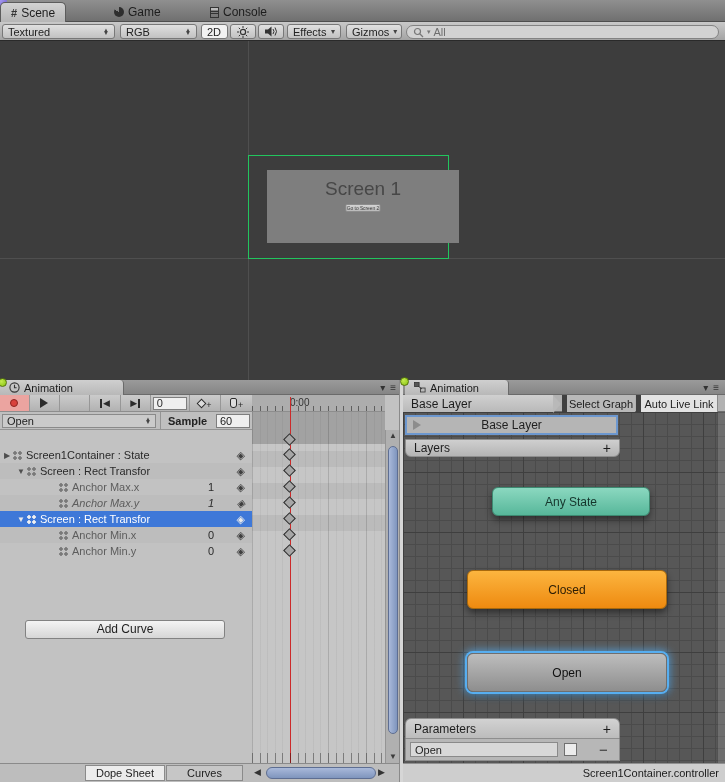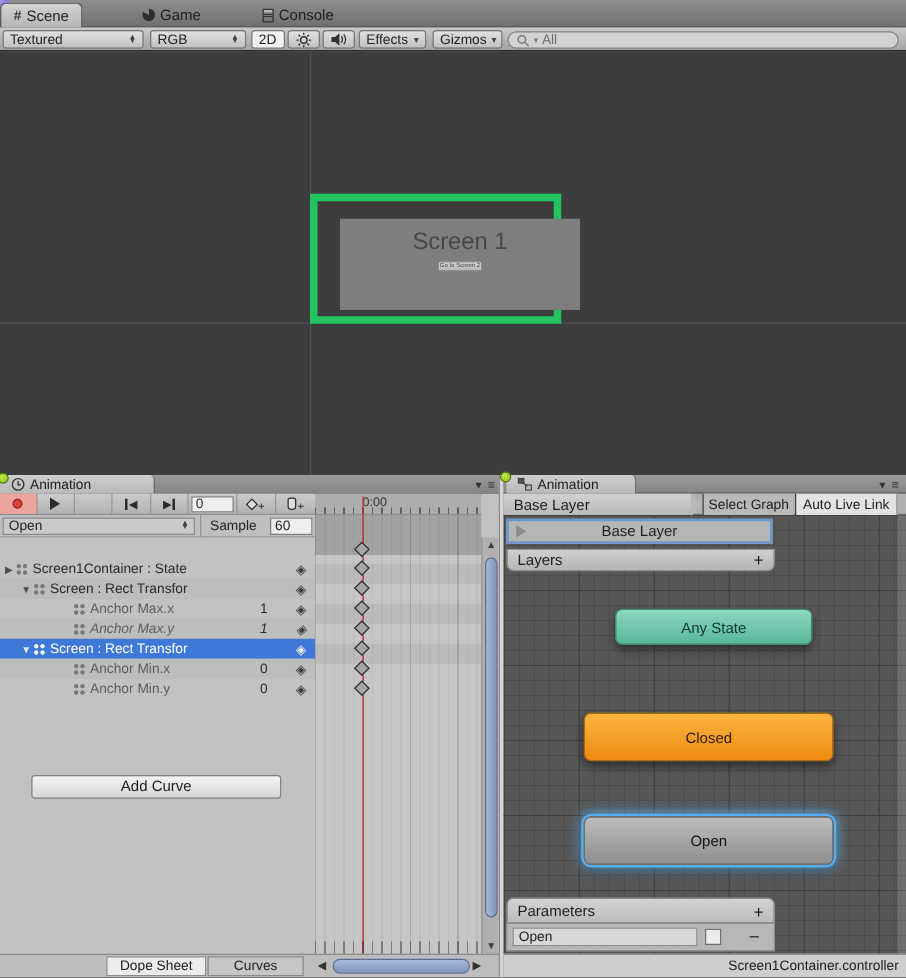--- a/index.html
+++ b/index.html
@@ -24,21 +24,21 @@
   .tdd{justify-content:space-between;}
   .updn{display:inline-flex;flex-direction:column;align-items:center;line-height:3px;font-size:6px;color:#444;margin-left:4px;}
   .tbtn.on{background:#f2f2f2;}
   .dd-arrow{font-size:8px;color:#444;margin-left:4px;}
   .searchpill{position:absolute;top:3px;height:14px;border:1px solid #838383;border-radius:8px;background:#d2d2d2;display:flex;align-items:center;padding:0 6px;color:#6e6e6e;gap:3px;}
 
   
   .scene-view{left:0;top:41px;width:725px;height:339px;background:#3d3d3d;overflow:hidden;}
   .axis-v{position:absolute;left:248px;top:0;width:1px;height:100%;background:#4f4f4f;}
   .axis-h{position:absolute;left:0;top:217px;width:100%;height:1px;background:#4f4f4f;}
-  .canvas-rect{position:absolute;left:248px;top:114px;width:201px;height:104px;border:6px solid #22c55e;}
+  .canvas-rect{position:absolute;left:248px;top:114px;width:201px;height:104px;border:1px solid #22c55e;}
   .screen-panel{position:absolute;left:18px;top:14px;width:192px;height:73px;background:#7e7e7e;}
   .screen-title{text-align:center;margin-top:8px;font-size:19px;color:#474747;}
   .mini-btn{display:block;margin:3px auto 0;width:44px;height:10px;background:linear-gradient(#d5d5d5,#b9b9b9);border:1px solid #8f8f8f;border-radius:2px;font-size:6px;transform:scale(.8);color:#3b3b3b;line-height:8px;text-align:center;padding:0;}
 
   
   .anim-win{left:0;top:380px;width:403px;height:402px;background:#c2c2c2;}
   .win-tabrow{position:absolute;left:0;top:0;width:100%;height:15px;background:linear-gradient(#9a9a9a,#858585);border-bottom:1px solid #6a6a6a;}
   .win-tab{position:absolute;left:0;top:0;height:15px;display:flex;align-items:center;gap:4px;padding:0 9px;background:linear-gradient(#cfcfcf,#b8b8b8);border-right:1px solid #6a6a6a;border-radius:4px 4px 0 0;font-size:11px;color:#1c1c1c;}
   .win-menu{position:absolute;top:2px;font-size:10px;color:#333;letter-spacing:1px;}
 
@@ -49,21 +49,21 @@
   .play-tri{width:0;height:0;border-left:8px solid #2b2b2b;border-top:5px solid transparent;border-bottom:5px solid transparent;}
   .stepbar{width:2px;height:9px;background:#2b2b2b;}
   .stepglyph{font-size:9px;color:#2b2b2b;}
   .frame-field{width:34px;height:13px;background:#efefef;border:1px solid #7e7e7e;font-size:11px;padding:0 3px;display:flex;align-items:center;}
   .keyadd-d{width:7px;height:7px;border:1px solid #2b2b2b;transform:rotate(45deg);background:#ddd;}
   .plus-sm{font-size:9px;margin-left:1px;margin-top:4px;}
   .event-pill{width:7px;height:10px;border:1px solid #2b2b2b;border-radius:2px 2px 3px 3px;background:#ddd;}
 
   .anim-ctrl{position:absolute;left:0;top:32px;width:252px;height:18px;background:#bfbfbf;border-bottom:1px solid #949494;}
   .clip-dd{position:absolute;left:2px;top:2px;width:154px;height:14px;background:#cacaca;border:1px solid #8a8a8a;display:flex;align-items:center;justify-content:space-between;padding:0 4px;}
-  .sample-lbl{position:absolute;left:168px;top:3px;}
+  .sample-lbl{position:absolute;left:168px;top:3px;font-weight:bold;}
   .sample-field{position:absolute;left:216px;top:2px;width:34px;height:14px;background:#efefef;border:1px solid #7e7e7e;padding:0 3px;display:flex;align-items:center;}
   .ctrl-div{position:absolute;left:160px;top:0;width:1px;height:18px;background:#949494;}
 
   .prop-list{position:absolute;left:0;top:50px;width:252px;height:333px;background:#c2c2c2;}
   .prop-row{position:absolute;left:0;width:252px;height:16px;display:flex;align-items:center;color:#2a2a2a;}
   .prop-row.alt{background:#bdbdbd;}
   .prop-row.selected{background:var(--accent-blue,#3e78d8);color:#fff;}
   .fold{width:10px;font-size:8px;color:#4e4e4e;text-align:center;flex:0 0 auto;}
   .prop-row.selected .fold{color:#e8e8e8;}
   .anchor-ico{width:11px;height:11px;flex:0 0 auto;margin-right:3px;background:
@@ -107,21 +107,21 @@
   .bbtn.on{background:#ececec;}
   .miniruler{position:absolute;left:252px;top:373px;width:133px;height:10px;background:repeating-linear-gradient(90deg,rgba(0,0,0,.35) 0 1px,transparent 1px 7.6px);}
   .hscroll-arr{position:absolute;top:3px;font-size:9px;color:#333;}
   .hthumb{position:absolute;left:266px;top:3px;width:110px;height:12px;border-radius:6px;background:linear-gradient(#a9b9da,#7f95bd);border:1px solid #5e6e92;}
 
   
   .animator-win{left:403px;top:380px;width:322px;height:402px;background:#575757;}
   .crumb-row{position:absolute;left:0;top:15px;width:322px;height:17px;background:#b2b2b2;border-bottom:1px solid #6f6f6f;}
   .crumb{position:absolute;left:0;top:0;width:150px;height:17px;background:linear-gradient(#d0d0d0,#b9b9b9);display:flex;align-items:center;padding:0 8px;font-size:12px;color:#1d1d1d;}
   .crumb::after{content:"";position:absolute;right:-8px;top:0;border-left:8px solid #b9b9b9;border-top:9px solid transparent;border-bottom:9px solid transparent;z-index:2;}
-  .crumb-btn{position:absolute;top:0;height:17px;display:flex;align-items:center;justify-content:center;font-size:11px;color:#1d1d1d;border-left:1px solid #404040;}
+  .crumb-btn{position:absolute;top:0;height:17px;display:flex;align-items:center;justify-content:center;font-size:11px;color:#1d1d1d;border-left:5px solid #404040;}
   .graph{position:absolute;left:0;top:32px;width:322px;height:351px;background-color:#575757;
     background-image:linear-gradient(#3f3f3f 1px,transparent 1px),linear-gradient(90deg,#3f3f3f 1px,transparent 1px),
                      linear-gradient(#4b4b4b 1px,transparent 1px),linear-gradient(90deg,#4b4b4b 1px,transparent 1px);
     background-size:60px 60px,60px 60px,12px 12px,12px 12px;overflow:hidden;}
   .layer-item{position:absolute;left:2px;top:3px;width:213px;height:20px;background:#b5b5b5;border:2px solid #6c97cf;display:flex;align-items:center;justify-content:center;color:#1f1f1f;font-size:12px;}
   .layer-item .tri{position:absolute;left:6px;width:0;height:0;border-left:8px solid #8c8c8c;border-top:5px solid transparent;border-bottom:5px solid transparent;}
   .layers-bar{position:absolute;left:2px;top:27px;width:215px;height:18px;background:linear-gradient(#cfcfcf,#b4b4b4);border:1px solid #8e8e8e;border-radius:0 0 6px 6px;display:flex;align-items:center;justify-content:space-between;padding:0 8px;font-size:12px;color:#1d1d1d;}
   .node{position:absolute;border-radius:6px;display:flex;align-items:center;justify-content:center;font-size:12px;color:#1e1e1e;box-shadow:0 4px 7px rgba(0,0,0,.45);}
   .node.any{left:89px;top:75px;width:158px;height:29px;background:linear-gradient(var(--node-teal-top,#8bd8c0),var(--node-teal-bottom,#57b79a));border:1px solid #3d8a71;color:#16352c;}
   .node.closed{left:64px;top:158px;width:200px;height:39px;background:linear-gradient(var(--node-orange-top,#fcb53f),var(--node-orange-bottom,#ee8a10));border:1px solid #a9690c;color:#2b1d05;}

